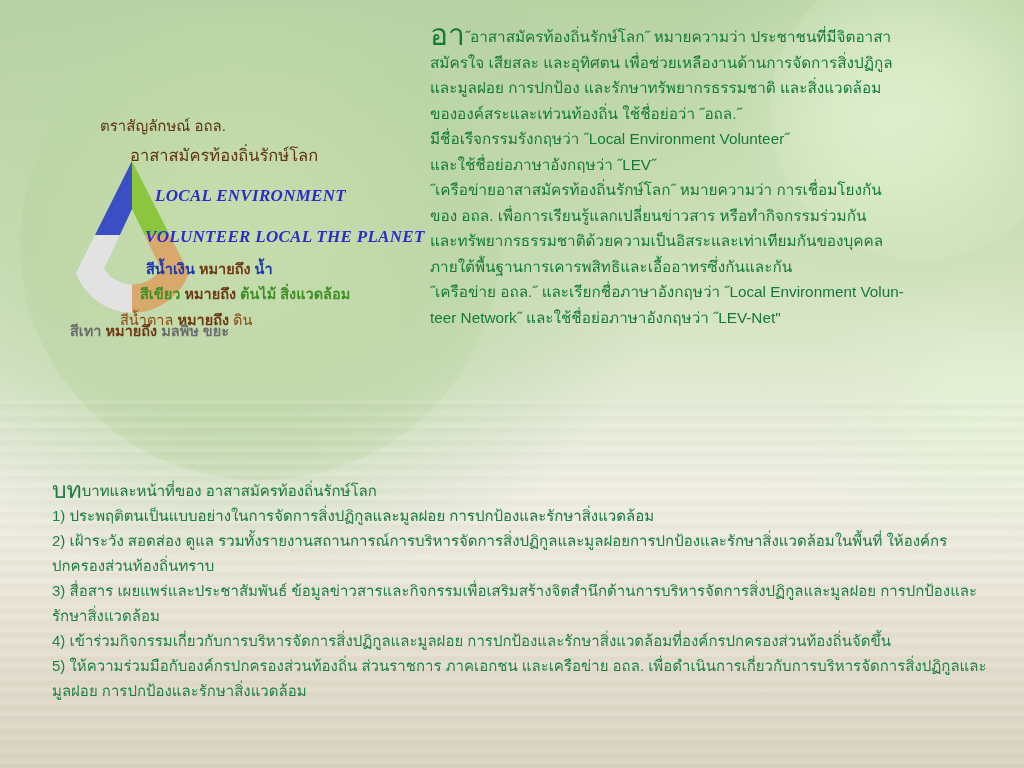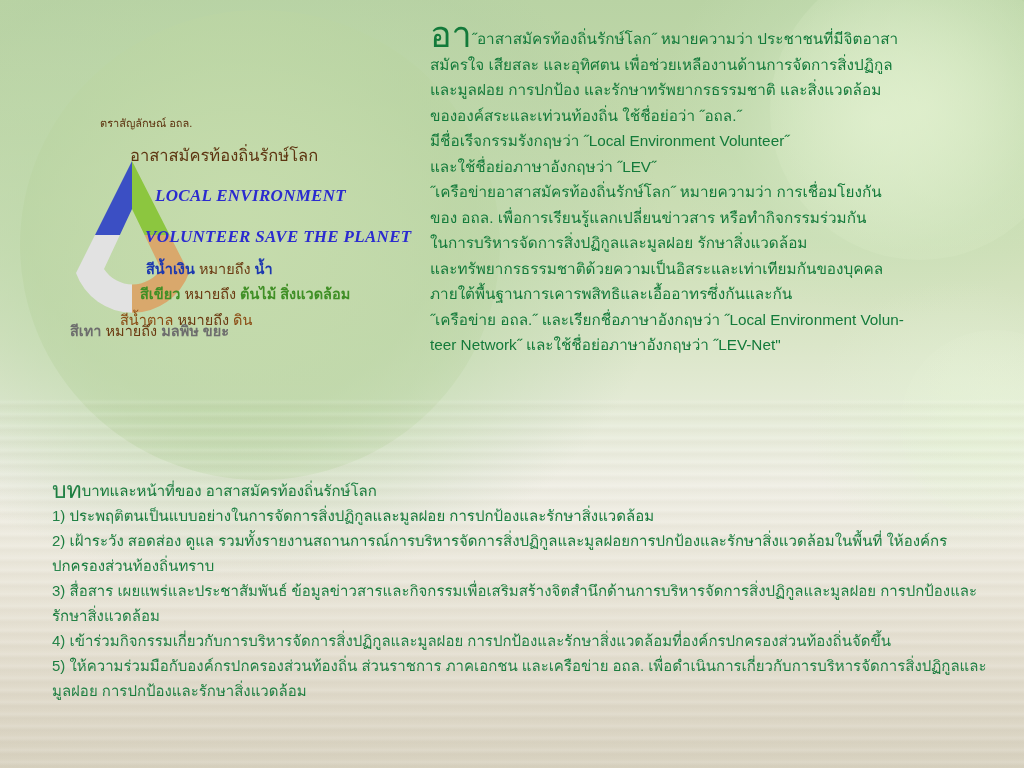--- a/index.html
+++ b/index.html
@@ -71,21 +71,21 @@
     width: 135px;
     height: 160px;
   }
   .logo-caption {
     position: absolute;
     color: #6b3a12;
     white-space: nowrap;
   }
   .cap1 {
     left: 40px; top: 14px;
-    font-size: 11px;
+    font-size: 15px;
     color: #5d3410;
   }
   .cap2 {
     left: 70px; top: 42px;
     font-size: 16.5px;
     color: #5d3410;
   }
   .cap-en1 {
     left: 95px; top: 86px;
     font-size: 17px;
@@ -102,21 +102,21 @@
     font-weight: bold;
     font-style: italic;
     color: #2b2bcf;
     letter-spacing: .3px;
   }
   .legend {
     position: absolute;
     font-size: 14.5px;
     white-space: nowrap;
   }
-  .legend .k { font-weight: normal; }
+  .legend .k { font-weight: bold; }
   .legend .mid { color: #6b3a12; }
   .lg1 { left: 86px; top: 157px; }
   .lg2 { left: 80px; top: 182px; }
   .lg3 { left: 60px; top: 208px; }
   .lg4 { left: 10px; top: 219px; }
   .c-blue  { color: #1b37b0; font-weight: bold; }
   .c-green { color: #3f8f25; font-weight: bold; }
   .c-brown { color: #8a4a12; font-weight: normal; }
   .c-gray  { color: #6d6d6d; font-weight: bold; }
 
@@ -124,21 +124,21 @@
   #right-col {
     position: absolute;
     left: 430px;
     top: 22px;
     width: 578px;
     color: #137a3a;
     font-size: 15.3px;
     line-height: 25.5px;
   }
   #right-col .first-char {
-    font-size: 36px;
+    font-size: 30px;
     line-height: 26px;
     vertical-align: -3px;
   }
   #right-col p {
     margin: 0;
   }
 
   
   #bottom {
     position: absolute;
@@ -190,21 +190,21 @@
         </g>
 
         <path d="M67 8 C70 8 72 9 73 11 L121 105
                  A58 58 0 1 1 14 105 L62 11 C63 9 64 8 67 8 Z" fill="none" stroke="rgba(255,255,255,0.0)" stroke-width="1"></path>
       </svg>
     </div>
 
     <div class="logo-caption cap1">ตราสัญลักษณ์ อถล.</div>
     <div class="logo-caption cap2">อาสาสมัครท้องถิ่นรักษ์โลก</div>
     <div class="logo-caption cap-en1">LOCAL ENVIRONMENT</div>
-    <div class="logo-caption cap-en2">VOLUNTEER SAVE THE PLANET</div>
+    <div class="logo-caption cap-en2">VOLUNTEER LOCAL THE PLANET</div>
 
     <div class="legend lg1">
       <span class="c-blue">สีน้ำเงิน</span>
       <span class="mid k">หมายถึง</span>
       <span class="c-blue">น้ำ</span>
     </div>
     <div class="legend lg2">
       <span class="c-green">สีเขียว</span>
       <span class="mid k">หมายถึง</span>
       <span class="c-green">ต้นไม้ สิ่งแวดล้อม</span>
@@ -223,21 +223,20 @@
 
   <div id="right-col">
     <p><span class="first-char">อา</span><span>˝อาสาสมัครท้องถิ่นรักษ์โลก˝ หมายความว่า ประชาชนที่มีจิตอาสา</span></p>
     <p>สมัครใจ เสียสละ และอุทิศตน เพื่อช่วยเหลืองานด้านการจัดการสิ่งปฏิกูล</p>
     <p>และมูลฝอย การปกป้อง และรักษาทรัพยากรธรรมชาติ และสิ่งแวดล้อม</p>
     <p>ขององค์สระและเท่วนท้องถิ่น ใช้ชื่อย่อว่า ˝อถล.˝</p>
     <p>มีชื่อเรีจกรรมรังกฤษว่า ˝Local Environment Volunteer˝</p>
     <p>และใช้ชื่อย่อภาษาอังกฤษว่า ˝LEV˝</p>
     <p>˝เครือข่ายอาสาสมัครท้องถิ่นรักษ์โลก˝ หมายความว่า การเชื่อมโยงกัน</p>
     <p>ของ อถล. เพื่อการเรียนรู้แลกเปลี่ยนข่าวสาร หรือทำกิจกรรมร่วมกัน</p>
-    <p>ในการบริหารจัดการสิ่งปฏิกูลและมูลฝอย รักษาสิ่งแวดล้อม</p>
     <p>และทรัพยากรธรรมชาติด้วยความเป็นอิสระและเท่าเทียมกันของบุคคล</p>
     <p>ภายใต้พื้นฐานการเคารพสิทธิและเอื้ออาทรซึ่งกันและกัน</p>
     <p>˝เครือข่าย อถล.˝ และเรียกชื่อภาษาอังกฤษว่า ˝Local Environment Volun-</p>
     <p>teer Network˝ และใช้ชื่อย่อภาษาอังกฤษว่า ˝LEV-Net"</p>
   </div>
 
   <div id="bottom">
     <p class="head">
       <span class="first-char">บท</span><span>บาทและหน้าที่ของ อาสาสมัครท้องถิ่นรักษ์โลก</span>
     </p>

